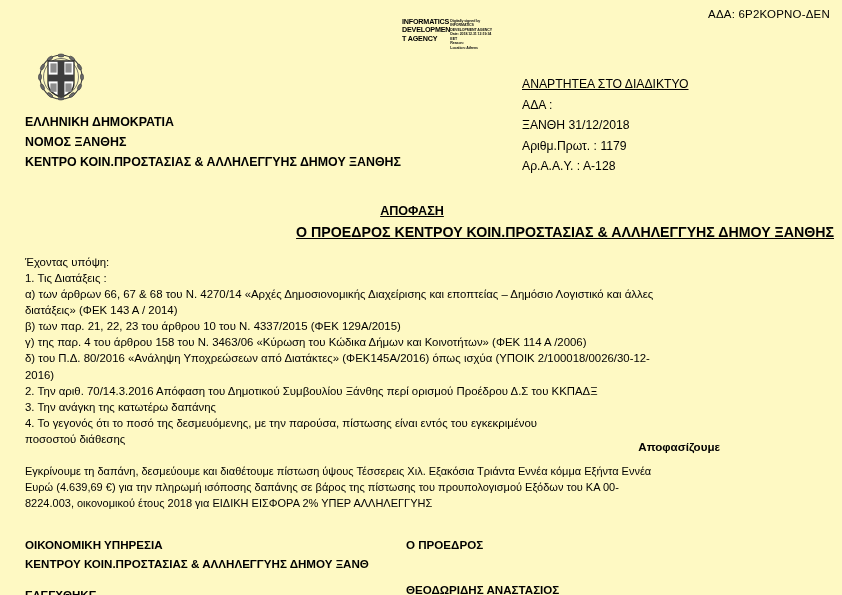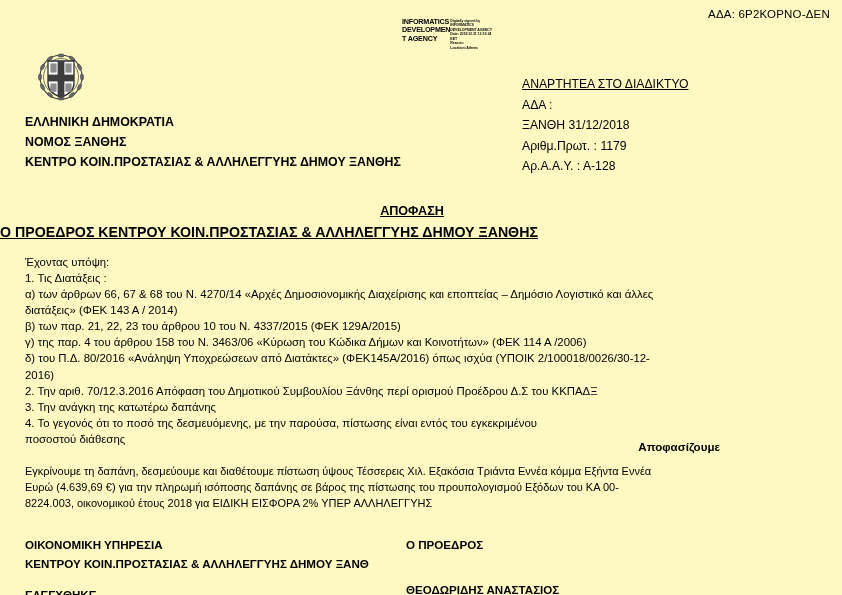--- a/index.html
+++ b/index.html
@@ -100,21 +100,21 @@
     font-size: 12.6px;
     font-weight: 700;
   }
   .doc-title span { text-decoration: underline; }
 
   .doc-subtitle {
     position: absolute;
     left: 0;
     top: 224px;
     width: 834px;
-    text-align: left;
+    text-align: right;
     font-size: 14.2px;
     font-weight: 700;
   }
   .doc-subtitle span { text-decoration: underline; }
 
   
   .body-text {
     position: absolute;
     left: 25px;
     top: 254px;
@@ -256,21 +256,21 @@
 
   <div class="body-text">
     <div class="line">Έχοντας υπόψη:</div>
     <div class="line">1. Τις Διατάξεις :</div>
     <div class="line">α) των άρθρων 66, 67 &amp; 68 του Ν. 4270/14 «Αρχές Δημοσιονομικής Διαχείρισης και εποπτείας – Δημόσιο Λογιστικό και άλλες</div>
     <div class="line">διατάξεις» (ΦΕΚ 143 Α / 2014)</div>
     <div class="line">β) των παρ. 21, 22, 23 του άρθρου 10 του Ν. 4337/2015 (ΦΕΚ 129Α/2015)</div>
     <div class="line">γ) της παρ. 4 του άρθρου 158 του Ν. 3463/06 «Κύρωση του Κώδικα Δήμων και Κοινοτήτων» (ΦΕΚ 114 Α /2006)</div>
     <div class="line">δ) του Π.Δ. 80/2016 «Ανάληψη Υποχρεώσεων από Διατάκτες» (ΦΕΚ145Α/2016) όπως ισχύα (ΥΠΟΙΚ 2/100018/0026/30-12-</div>
     <div class="line">2016)</div>
-    <div class="line">2. Την αριθ. 70/12.3.2016 Απόφαση του Δημοτικού Συμβουλίου Ξάνθης περί ορισμού Προέδρου Δ.Σ του ΚΚΠΑΔΞ</div>
+    <div class="line">2. Την αριθ. 70/14.3.2016 Απόφαση του Δημοτικού Συμβουλίου Ξάνθης περί ορισμού Προέδρου Δ.Σ του ΚΚΠΑΔΞ</div>
     <div class="line">3. Την ανάγκη της κατωτέρω δαπάνης</div>
     <div class="line">4. Το γεγονός ότι το ποσό της δεσμευόμενης, με την παρούσα, πίστωσης είναι εντός του εγκεκριμένου</div>
     <div class="line">ποσοστού διάθεσης</div>
   </div>
 
   <div class="decide-heading">Αποφασίζουμε</div>
 
   <div class="decision-body">
     <div class="line">Εγκρίνουμε τη δαπάνη, δεσμεύουμε και διαθέτουμε πίστωση ύψους Τέσσερεις Χιλ. Εξακόσια Τριάντα Εννέα  κόμμα Εξήντα Εννέα</div>
     <div class="line">Ευρώ (4.639,69 €) για την πληρωμή ισόποσης δαπάνης σε βάρος της πίστωσης του προυπολογισμού Εξόδων του ΚΑ 00-</div>

